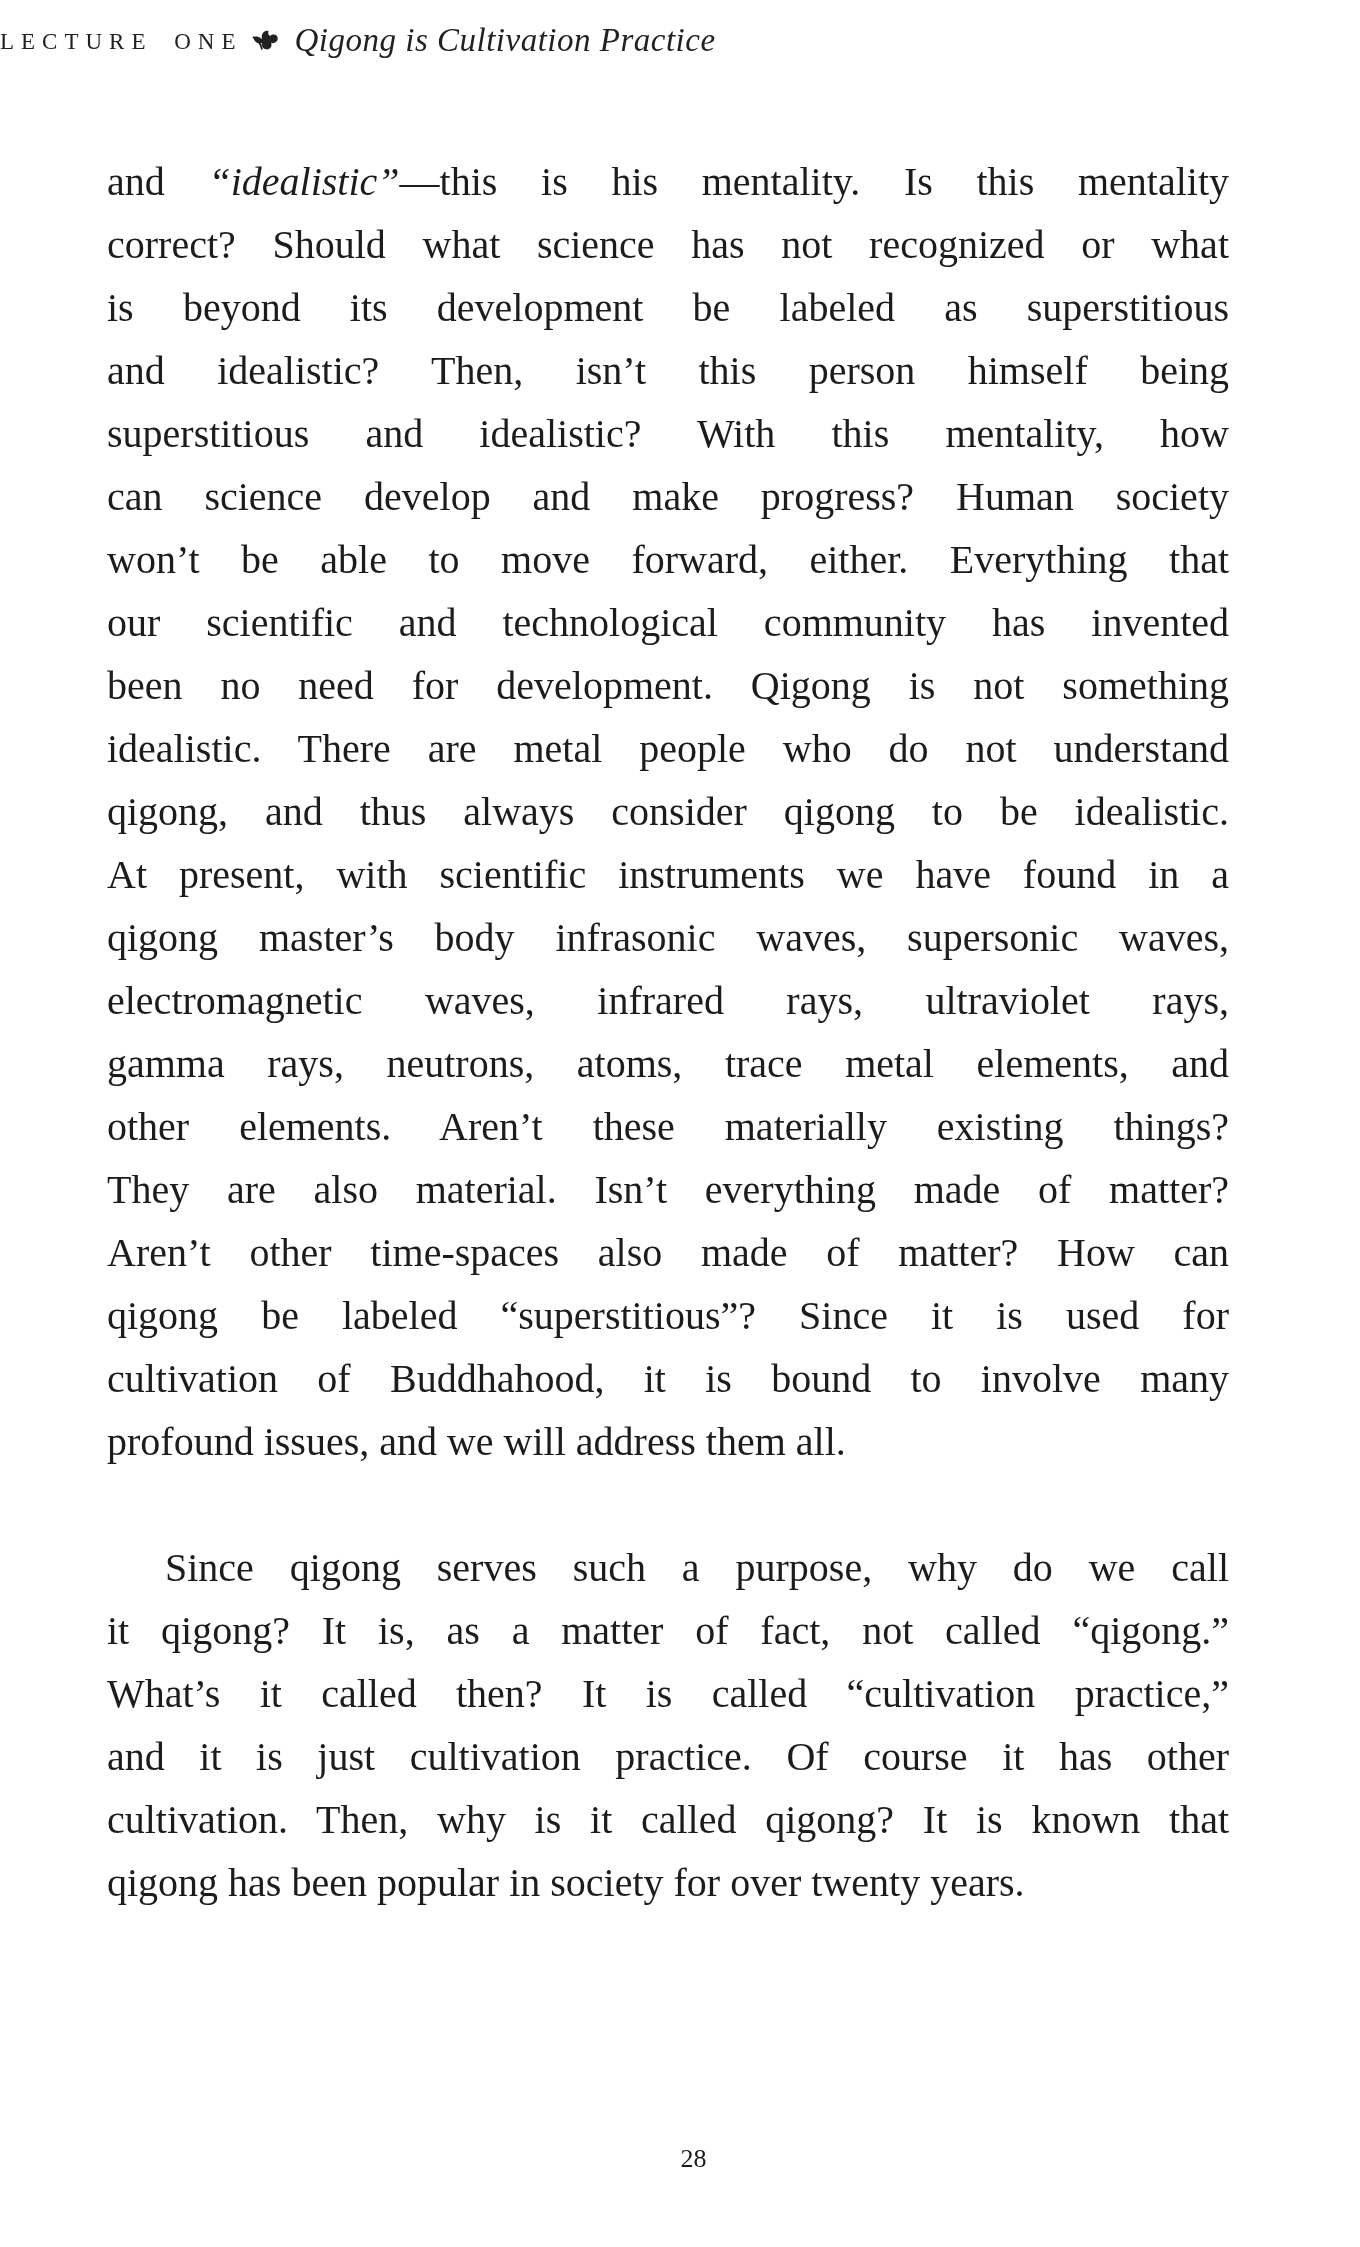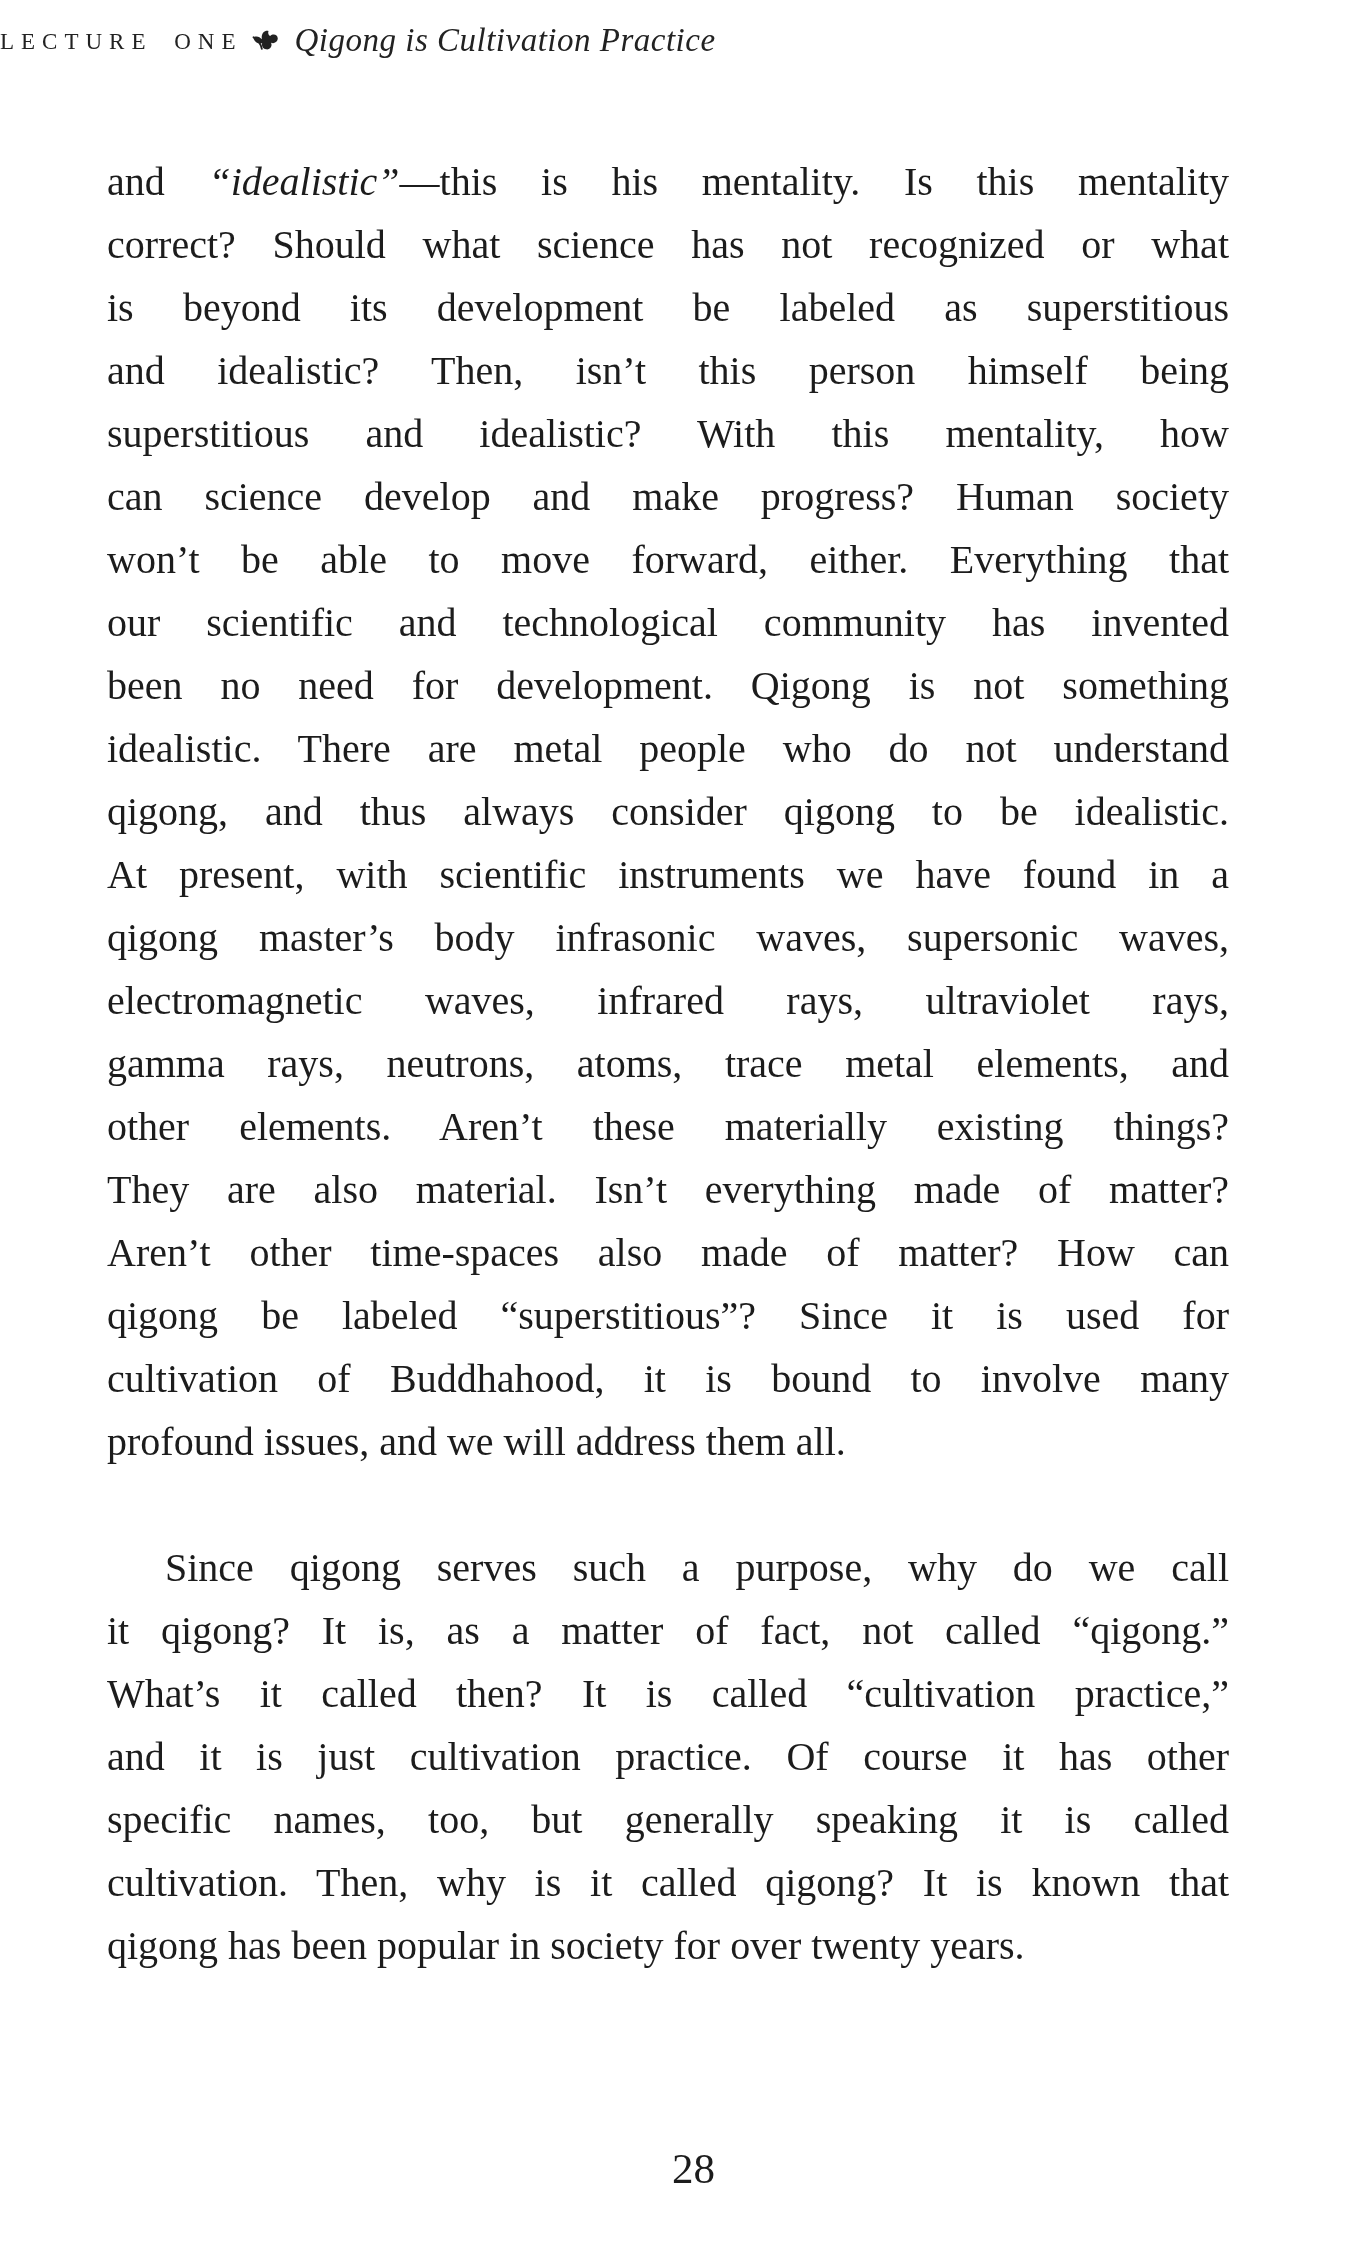--- a/index.html
+++ b/index.html
@@ -60,21 +60,21 @@
   }
   .line.last { text-align-last: left; }
   .line.indent { text-indent: 58px; }
   .line em { font-style: italic; }
   .page-number {
     position: absolute;
     top: 2144px;
     left: 0;
     right: 0;
     text-align: center;
-    font-size: 43px;
+    font-size: 26px;
     color: #1c1c1c;
     margin-left: 27px;
   }
 </style>
 </head>
 <body>
 
 <div class="page">
 
   <header class="running-head">
@@ -106,21 +106,20 @@
         <div class="line">Aren’t other time-spaces also made of matter? How can</div>
         <div class="line">qigong be labeled “superstitious”? Since it is used for</div>
         <div class="line">cultivation of Buddhahood, it is bound to involve many</div>
         <div class="line last">profound issues, and we will address them all.</div>
       </div>
       <div class="paragraph para-gap">
         <div class="line indent">Since qigong serves such a purpose, why do we call</div>
         <div class="line">it qigong? It is, as a matter of fact, not called “qigong.”</div>
         <div class="line">What’s it called then? It is called “cultivation practice,”</div>
         <div class="line">and it is just cultivation practice. Of course it has other</div>
-        <div class="line">specific names, too, but generally speaking it is called</div>
         <div class="line">cultivation. Then, why is it called qigong? It is known that</div>
         <div class="line last">qigong has been popular in society for over twenty years.</div>
       </div>
     </main>
 
   <footer class="page-number">28</footer>
 
 </div>
 
 </body></html>

